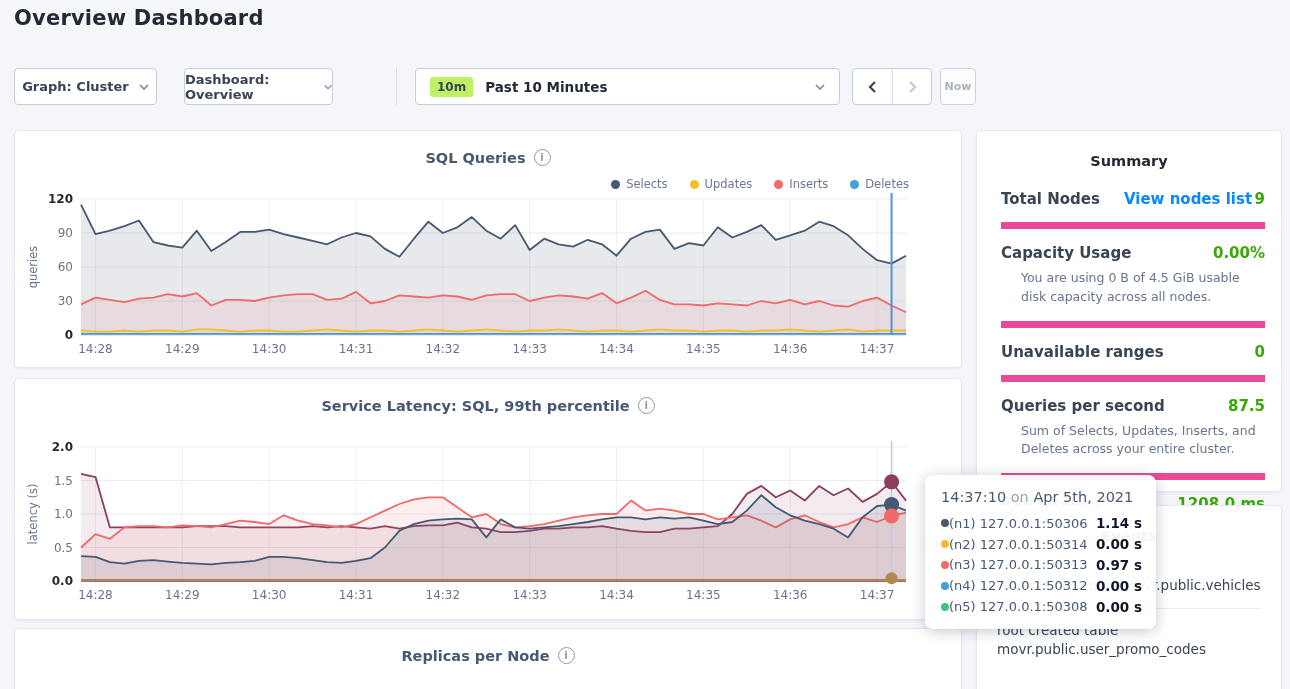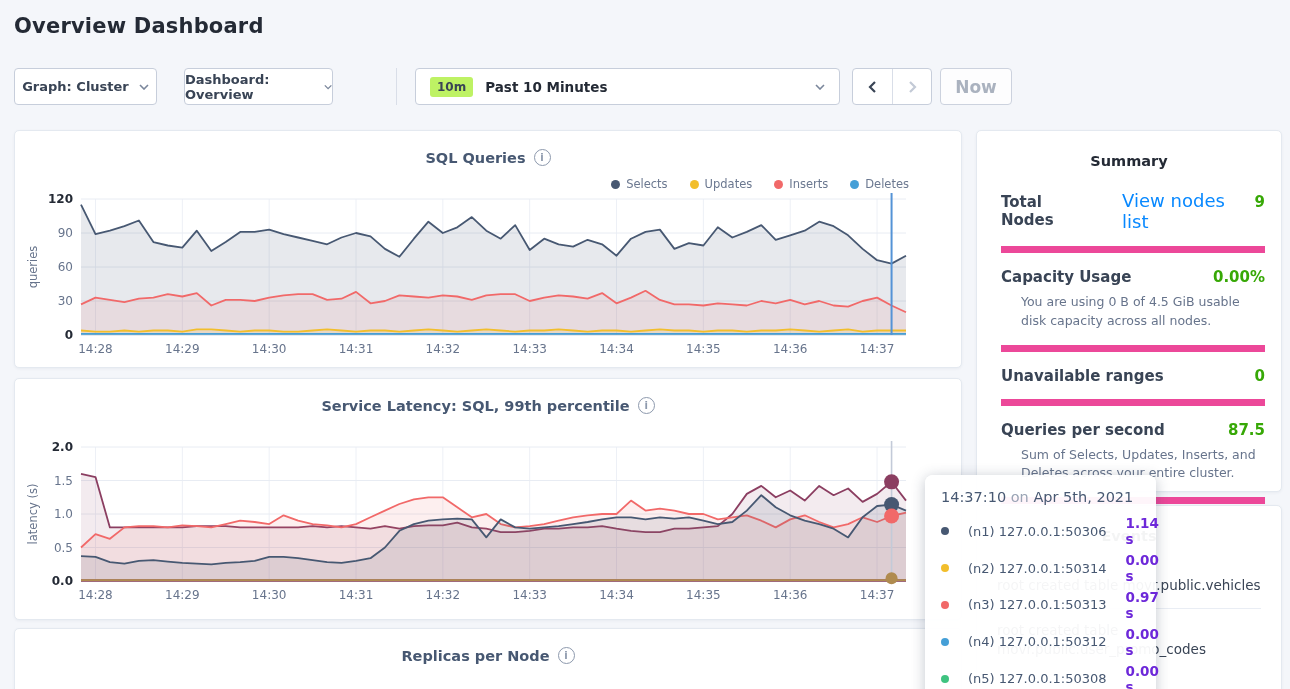--- a/index.html
+++ b/index.html
@@ -1,39 +1,39 @@
 <!DOCTYPE html>
 <html><head>
 <meta charset="utf-8">
 <style>
   * { margin:0; padding:0; box-sizing:border-box; }
   html,body { width:1290px; height:689px; overflow:hidden; }
   body { font-family:"DejaVu Sans","Liberation Sans",sans-serif; background:#f4f6fa; }
   #app { position:relative; width:1290px; height:689px; background:#f4f6fa; }
 
-  .page-title { position:absolute; left:14px; top:14px; font-size:21px; font-weight:600; color:#242a35; letter-spacing:0.2px; }
+  .page-title { position:absolute; left:14px; top:6px; font-size:21px; font-weight:600; color:#242a35; letter-spacing:0.2px; }
 
   .btn { position:absolute; top:68px; height:37px; background:#fff; border:1px solid #c7cedb; border-radius:4px;
          display:flex; align-items:center; justify-content:center; gap:10px; font-size:13px; font-weight:bold; color:#394455; cursor:pointer; }
   .chev { width:10px; height:6px; }
   .chev polyline { fill:none; stroke:#7a869b; stroke-width:1.6px; }
   .vdivider { position:absolute; left:396px; top:68px; height:37px; width:1px; background:#d9dee8; }
 
   .timepicker { position:absolute; left:415px; top:68px; width:425px; height:37px; background:#fff; border:1px solid #c7cedb; border-radius:4px;
                 display:flex; align-items:center; padding:0 14px; gap:12px; cursor:pointer; }
   .tp-badge { background:#bef264; border-radius:3px; padding:3px 7px; font-size:12px; font-weight:bold; color:#394455; }
   .tp-label { font-size:13.5px; font-weight:bold; color:#242a35; flex:1; }
 
   .arrowgroup { position:absolute; left:852px; top:68px; height:37px; display:flex; background:#fff; border:1px solid #c7cedb; border-radius:4px; overflow:hidden; }
   .arrowbtn { width:39px; display:flex; align-items:center; justify-content:center; cursor:pointer; }
   .arrowbtn + .arrowbtn { border-left:1px solid #d9dee8; }
   .arrowbtn svg { width:11px; height:14px; }
   .arrowbtn polyline { fill:none; stroke-width:2.2px; }
-  .now-btn { position:absolute; left:940px; top:68px; width:72px; height:37px; background:#fdfdfe; border:1px solid #ccd2de; border-radius:4px;
-             font-size:17px; font-weight:bold; color:#aab2bf; display:flex; align-items:center; justify-content:center; }
+  .now-btn { position:absolute; left:940px; top:68px; width:36px; height:37px; background:#fdfdfe; border:1px solid #ccd2de; border-radius:4px;
+             font-size:11px; font-weight:bold; color:#aab2bf; display:flex; align-items:center; justify-content:center; }
 
   .card { position:absolute; background:#fff; border:1px solid #e4e9f0; border-radius:5px; box-shadow:0 1px 3px rgba(56,76,108,0.06); }
   #card-sql   { left:14px; top:130px; width:948px; height:238px; }
   #card-lat   { left:14px; top:378px; width:948px; height:242px;text-align:right; }
   #card-rep   { left:14px; top:628px; width:948px; height:130px; }
   #card-summary { left:976px; top:130px; width:306px; height:362px; }
   #card-events  { left:976px; top:505px; width:306px; height:200px; }
 
   .chart-title { position:absolute; left:0; right:0; top:18px; display:flex; align-items:center; justify-content:center; gap:8px;
                  font-size:14.5px; font-weight:bold; color:#475872; }
@@ -47,38 +47,38 @@
   #svg-sql { top:60px; }
   #svg-lat { top:52px; }
 
   
   .panel-title { text-align:center; font-size:14.5px; font-weight:bold; color:#242a35; padding-top:22px; }
   .summary-rows { padding:6px 16px 0 24px; }
   .srow { padding:15px 0 14px 0; }
   .srow + .srow { border-top:7px solid #ec4899; }
   .srow-head { display:flex; align-items:baseline; }
   .srow-label { font-size:15px; font-weight:bold; color:#394455; }
-  .srow-link { font-size:18px; font-weight:normal; color:#0788ff; margin-left:24px; cursor:pointer; text-decoration:none; }
+  .srow-link { font-size:15px; font-weight:bold; color:#0788ff; margin-left:24px; cursor:pointer; text-decoration:none; }
   .srow-value { margin-left:auto; font-size:15px; font-weight:bold; color:#37a806; }
   .srow-desc { margin-top:7px; font-size:12.5px; line-height:1.5; color:#67748c;margin-left:20px; }
 
   
   .events-body { padding:20px 20px 0 20px; }
   .event-item { font-size:13.5px; line-height:1.45; color:#394455; padding:12px 0; }
   .event-item + .event-item { border-top:1px solid #e9edf4; }
 
   
   .tooltip { position:absolute; left:925px; top:475px; width:231px; background:rgba(255,255,255,0.95); border-radius:8px;
              box-shadow:0 2px 14px rgba(40,54,80,0.28); padding:12px 14px 12px 14px; z-index:20; }
   .tt-head { font-size:14.5px; color:#475872; margin:2px 0 8px 2px; }
   .tt-head .tt-on { color:#9aa4b5; }
-  .tt-row { display:flex; align-items:center; gap:19px; padding:2.4px 0 2.4px 2px; font-size:13px; color:#475872; }
+  .tt-row { display:flex; align-items:center; gap:0; padding:2.4px 0 2.4px 2px; font-size:13px; color:#475872; }
   .tt-dot { width:8px; height:8px; border-radius:50%; flex:none; }
   .tt-addr { white-space:nowrap; }
-  .tt-val { margin-left:auto; font-weight:bold; color:#6d28d9; font-size:13.5px; }
+  .tt-val { margin-left:auto; font-weight:bold; color:#0f172a; font-size:13.5px; }
 
   text { font-family:"DejaVu Sans","Liberation Sans",sans-serif; }
   .tick-x { font-size:12px; fill:#67748c; }
   .tick-y { font-size:12px; fill:#67748c; }
   .tick-y-strong { font-size:12px; font-weight:bold; fill:#242a35; }
   .axis-label { font-size:11.5px; fill:#67748c; }
 </style>
 </head>
 <body>
 

